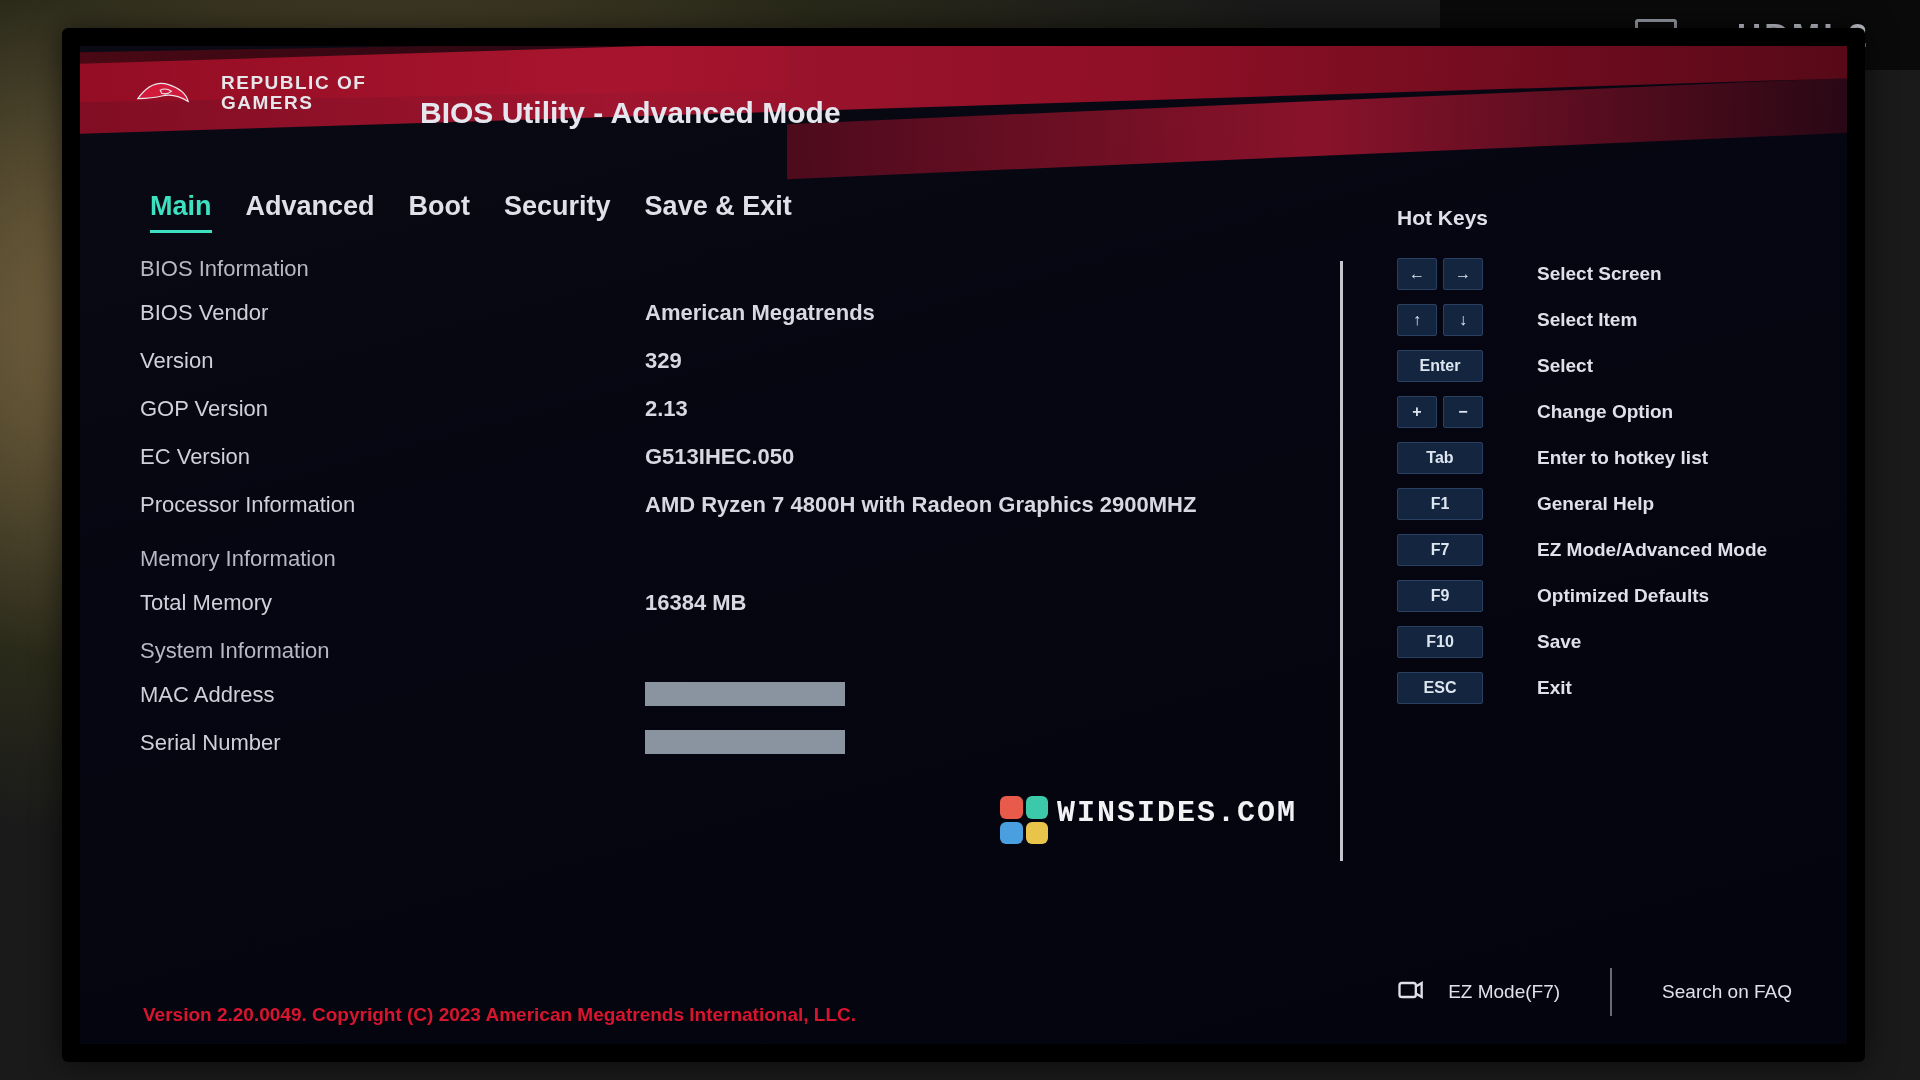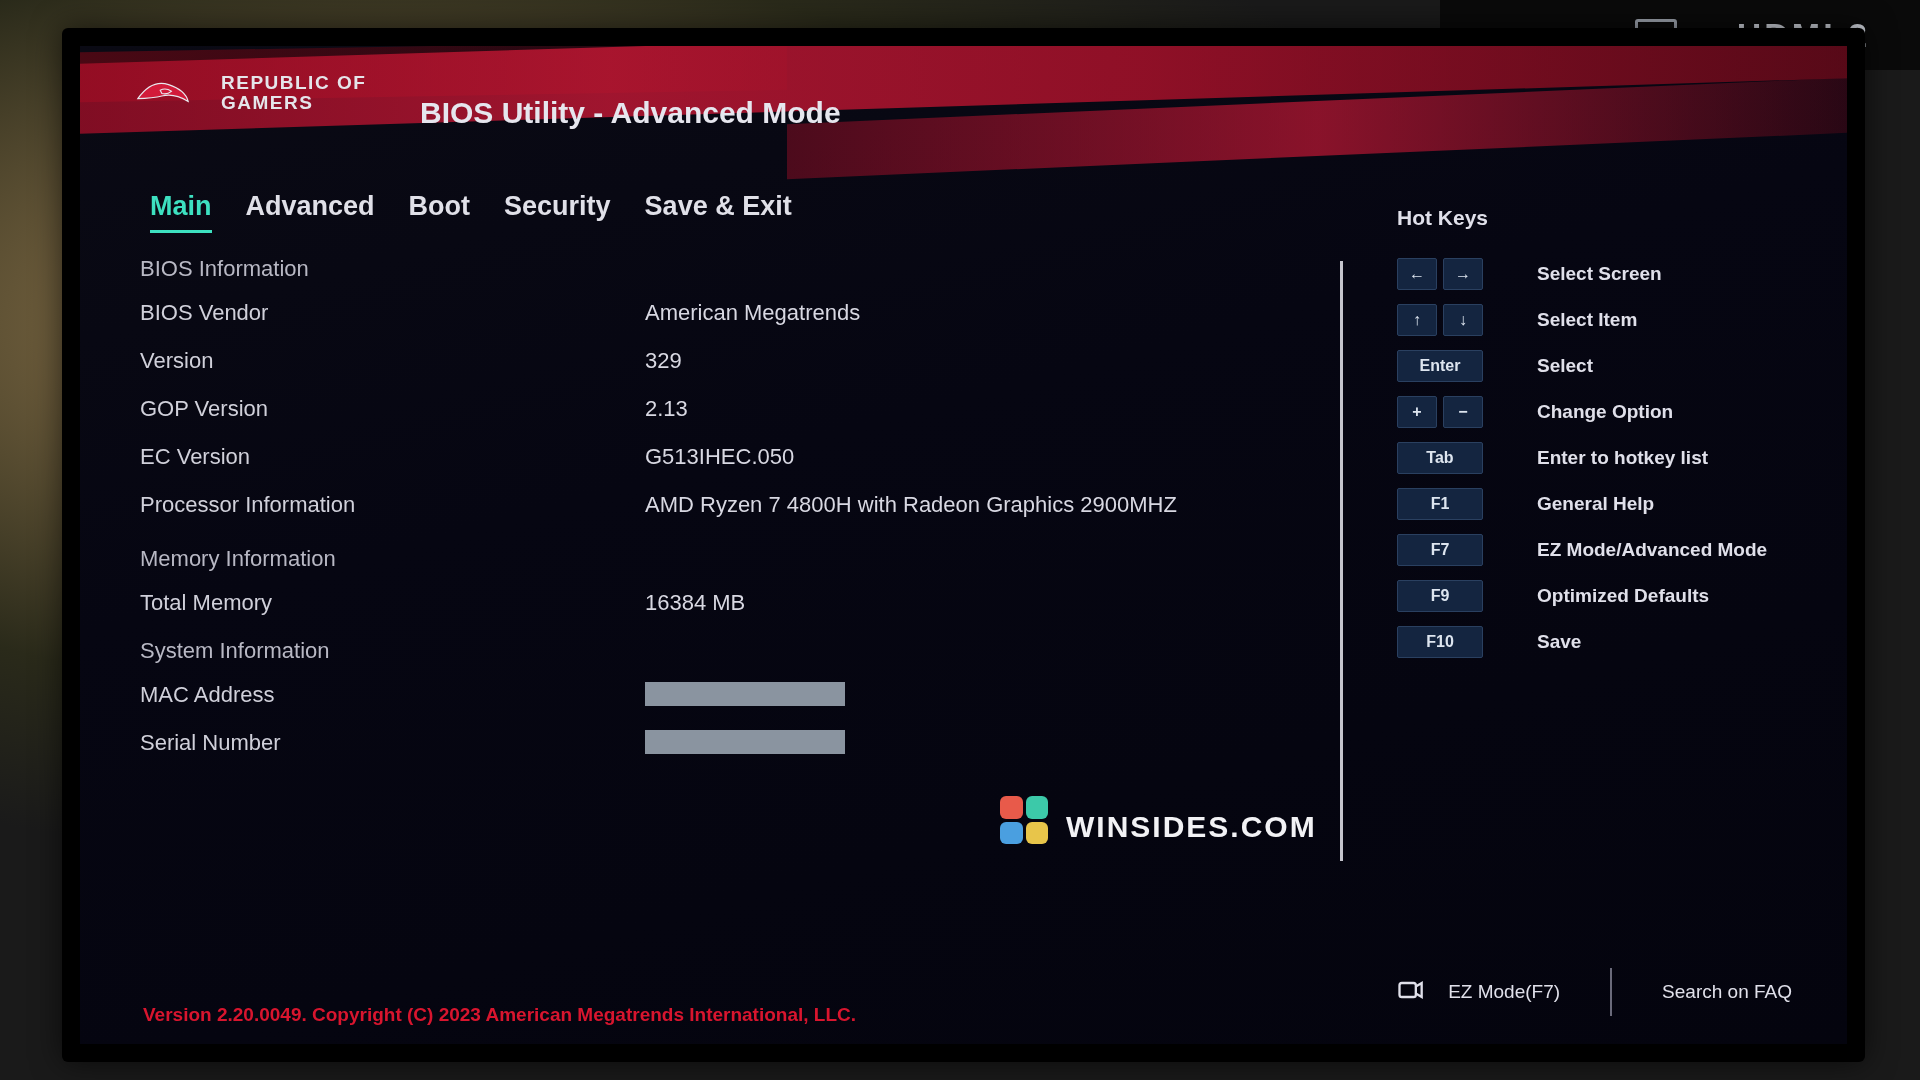--- a/index.html
+++ b/index.html
@@ -125,20 +125,21 @@
   display: flex;
   margin-bottom: 22px;
 }
 .row .label {
   width: 505px;
   color: #d0d0da;
   font-weight: 500;
 }
 .row .value {
   color: #d8d8e2;
+  font-weight: bold;
 }
 .redacted {
   width: 200px;
   height: 24px;
   background: #8a94a0;
 }
 .vdivider {
   position: absolute;
   top: 215px;
   left: 1260px;
@@ -185,23 +186,24 @@
 .hk-label {
   font-size: 19px;
   color: #e0e0ea;
   font-weight: 600;
 }
 .watermark {
   position: absolute;
   top: 750px;
   left: 920px;
   display: flex;
-  align-items: flex-end;
-  gap: 18px;
+  align-items: flex-start;
+  gap: 9px;
   z-index: 6;
+  font-family: Liberation Mono, monospace;
 }
 .wm-logo {
   width: 48px; height: 48px;
   display: grid;
   grid-template-columns: 1fr 1fr;
   grid-template-rows: 1fr 1fr;
   gap: 3px;
 }
 .wm-logo div { border-radius: 6px; }
 .wm-text {
@@ -384,20 +386,26 @@
         <div class="hk-keys">
             <div class="keycap full">F9</div>
           </div>
         <div class="hk-label">Optimized Defaults</div>
       </div>
       <div class="hk-row">
         <div class="hk-keys">
             <div class="keycap full">F10</div>
           </div>
         <div class="hk-label">Save</div>
+      </div>
+      <div class="hk-row">
+        <div class="hk-keys">
+            <div class="keycap full">ESC</div>
+          </div>
+        <div class="hk-label">Exit</div>
       </div>
     </div>
 
     <div class="watermark">
       <div class="wm-logo">
         <div style="background:#e85a4a"></div>
         <div style="background:#3cc9a9"></div>
         <div style="background:#4a9fe0"></div>
         <div style="background:#e8c54a"></div>
       </div>

